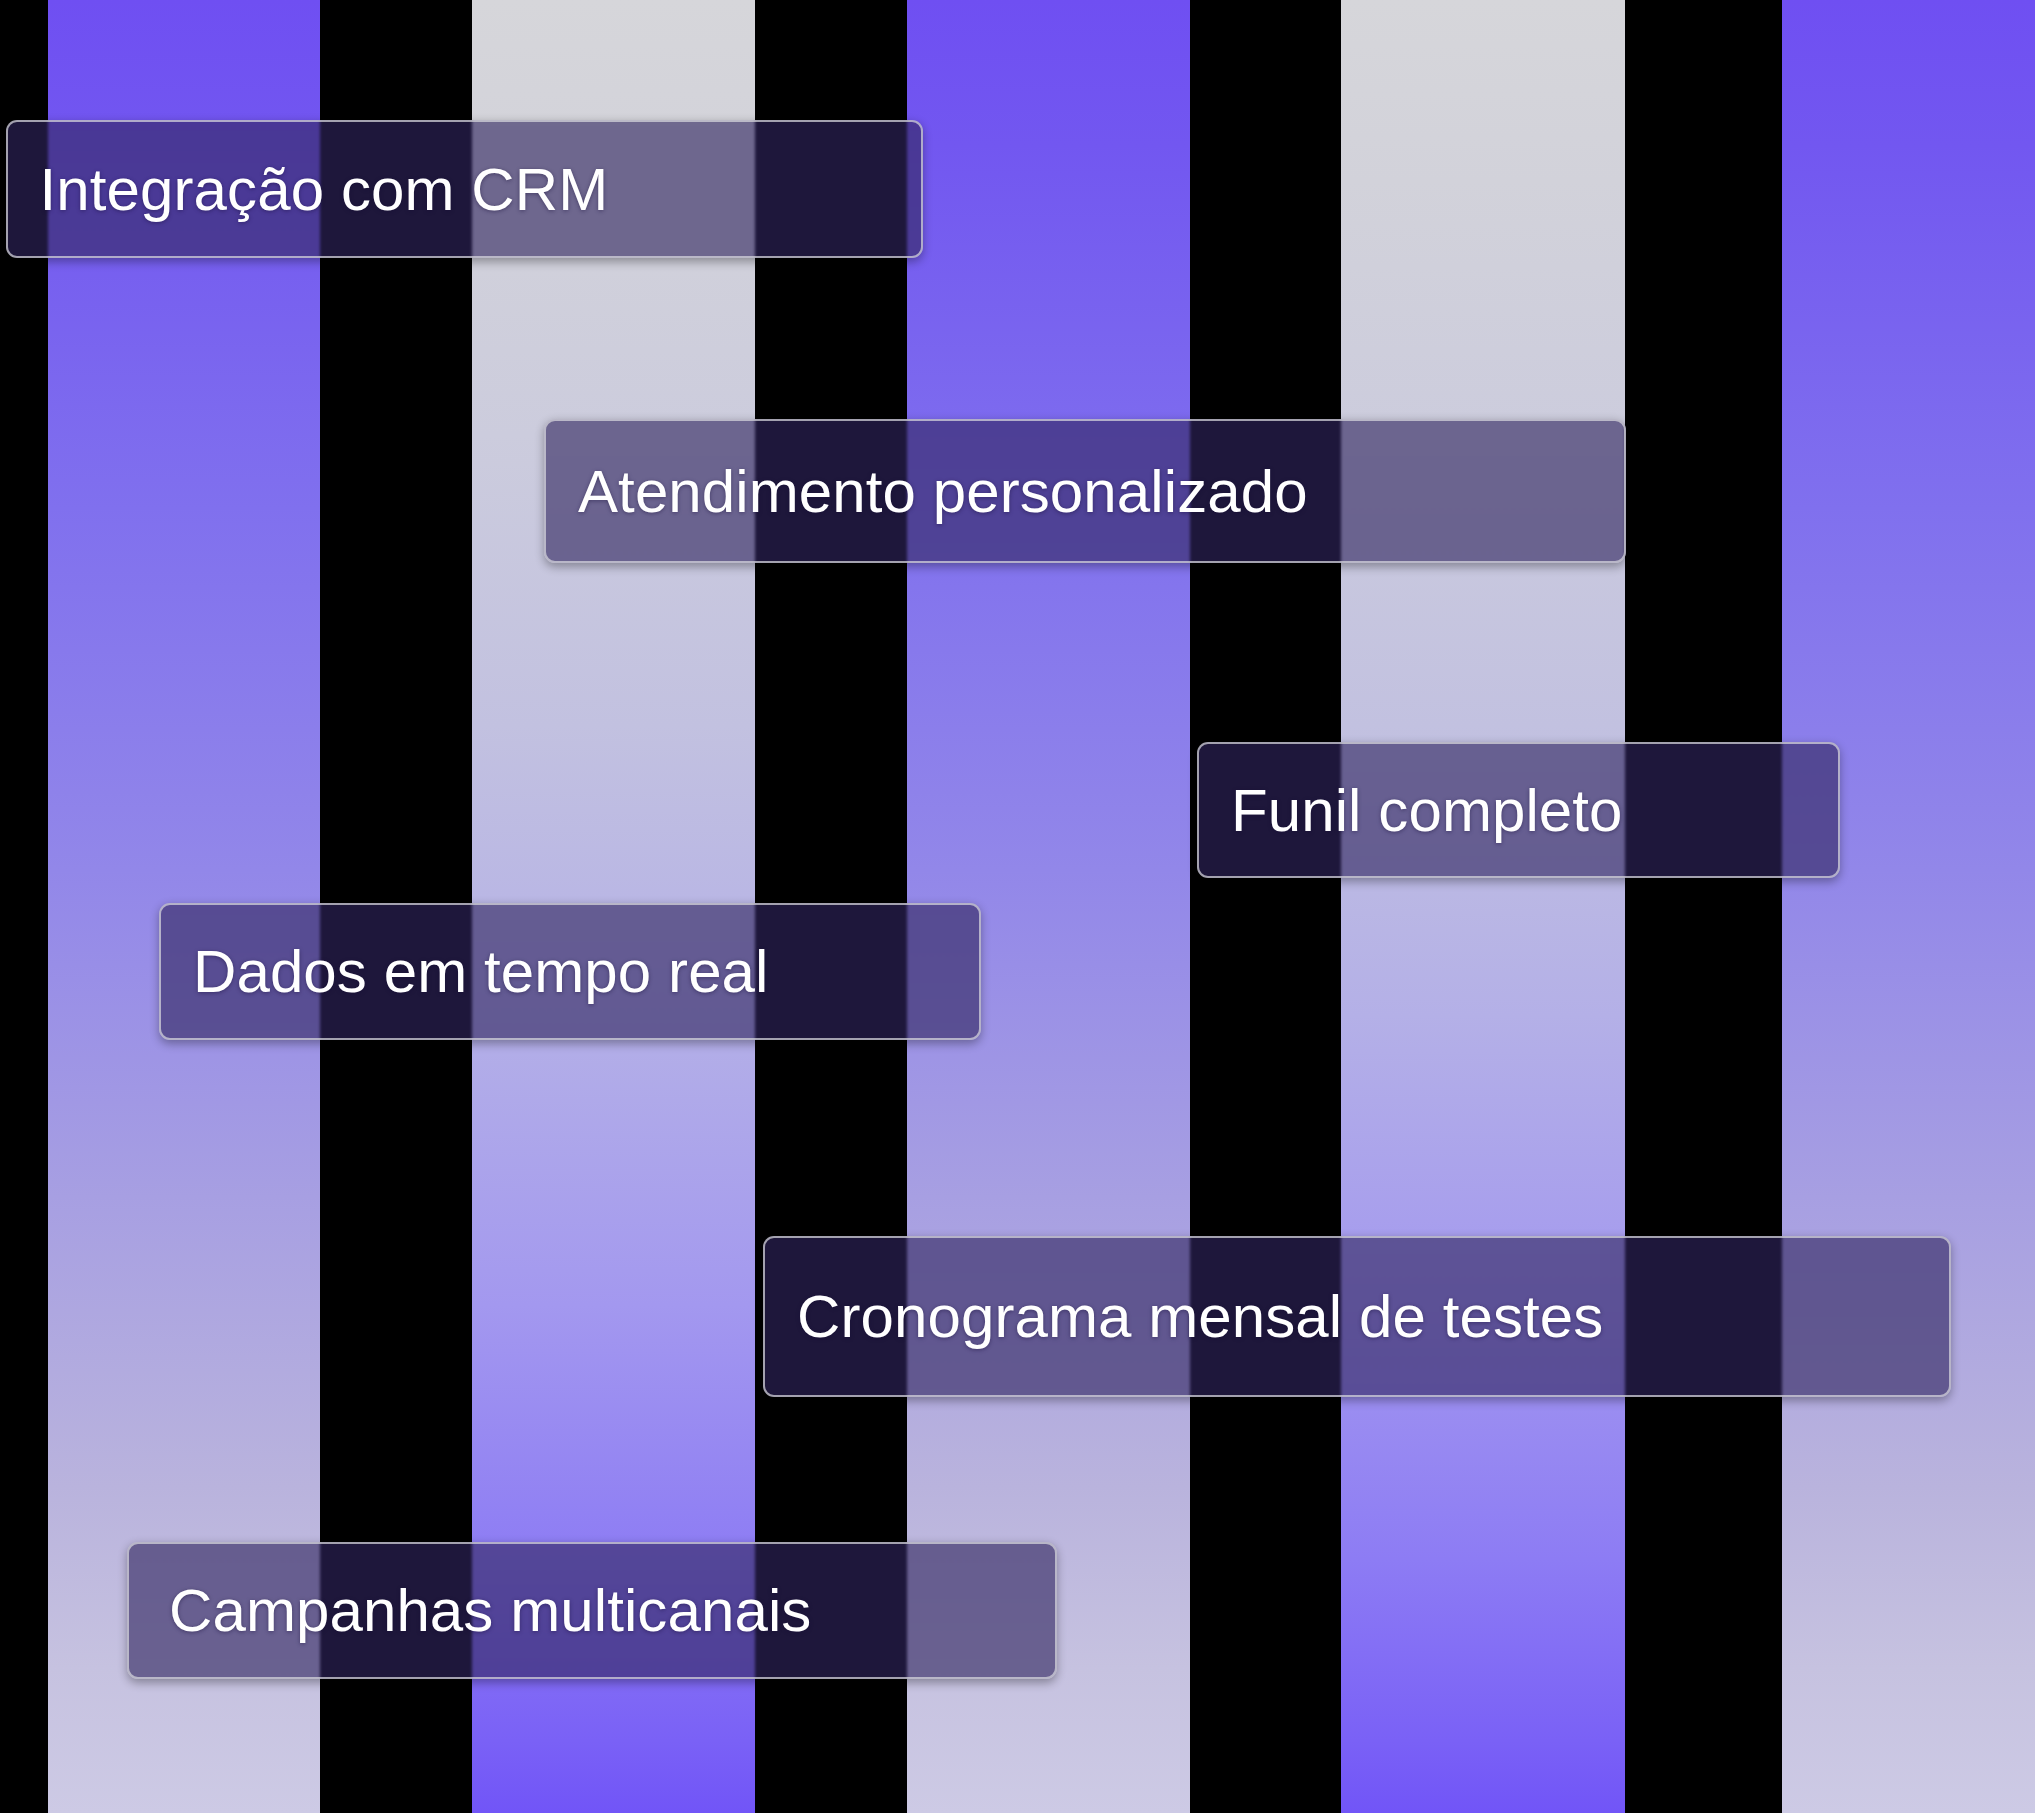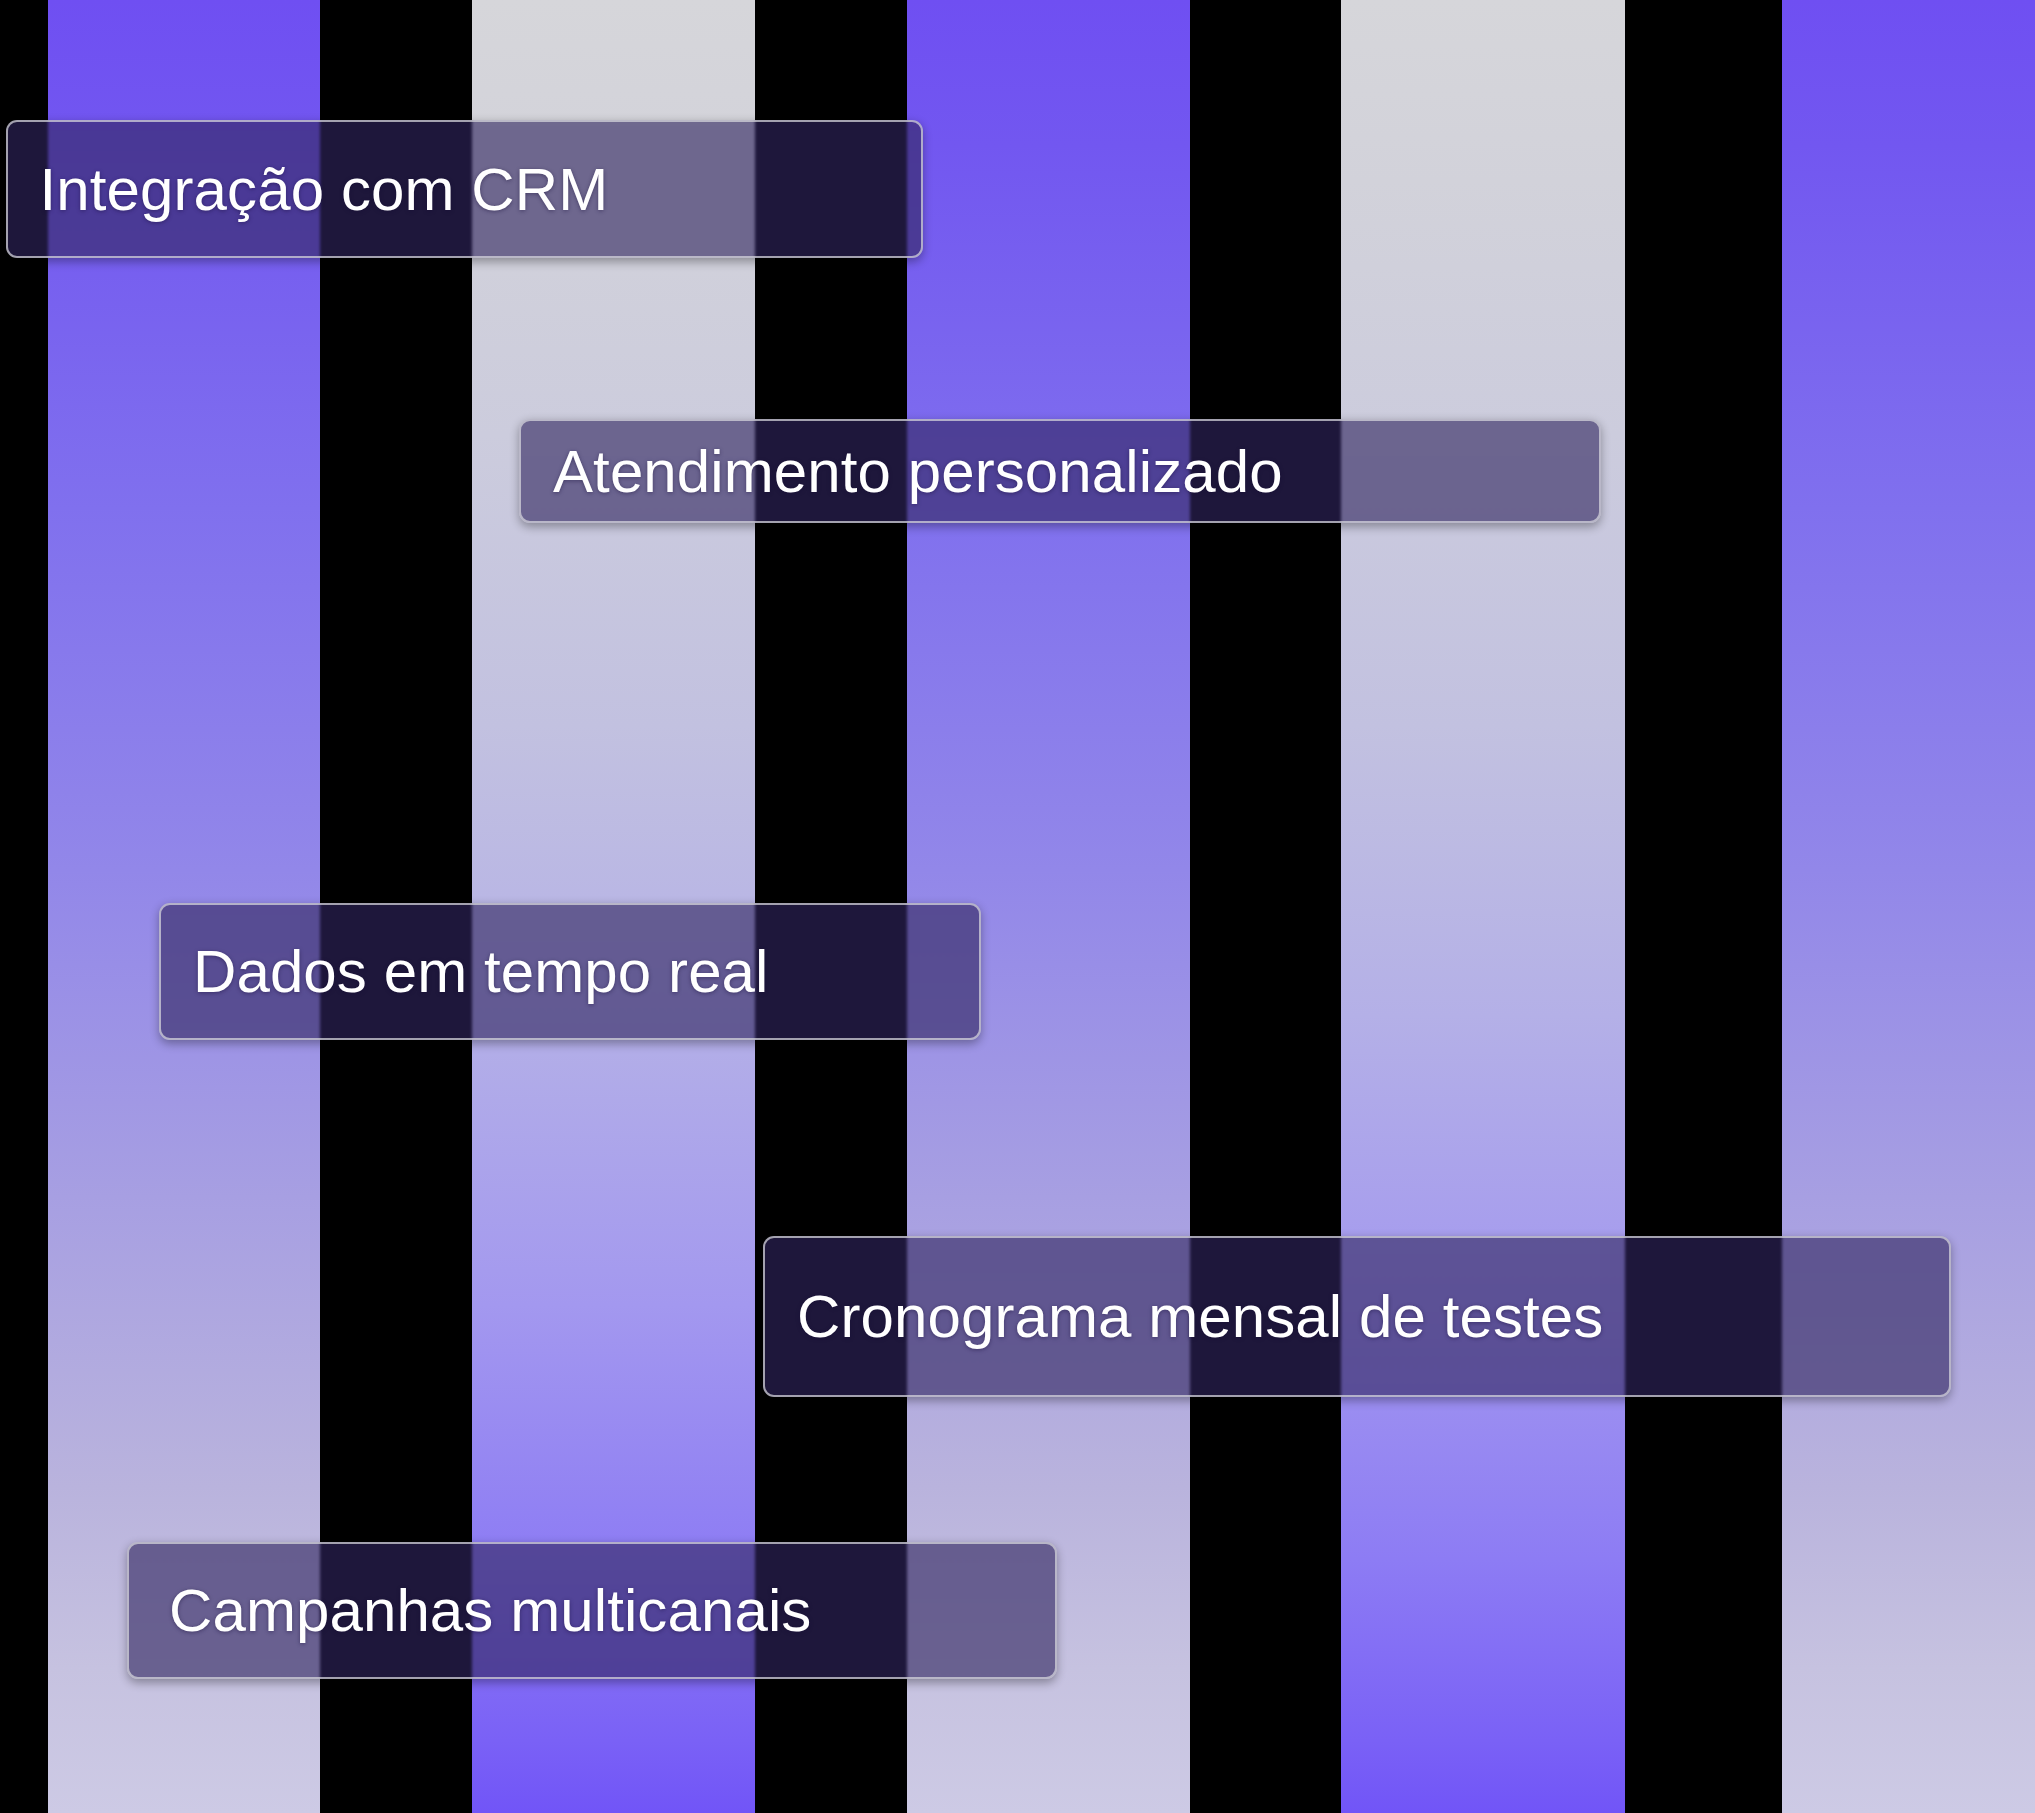--- a/index.html
+++ b/index.html
@@ -77,21 +77,21 @@
     font-size: 60px;
     line-height: 1.05;
     letter-spacing: 0.1px;
     white-space: nowrap;
     font-weight: 400;
     text-shadow: 0 1.4px 4.2px rgba(20, 12, 50, 0.45);
   }
 
   
   #pill-0 { left: 5.6px;    top: 120px;  width: 917px; height: 138px; }
-  #pill-1 { left: 519px;  top: 419px;  width: 1082px; height: 104px; }
+  #pill-1 { left: 544px;  top: 419px;  width: 1082px; height: 144px; }
   #pill-2 { left: 1197px; top: 742px; width: 643px;  height: 136px; }
   #pill-3 { left: 159px;  top: 903px; width: 822px; height: 137px; }
   #pill-4 { left: 763px; top: 1236px; width: 1188px; height: 161px; }
   #pill-5 { left: 127px;  top: 1542px; width: 930px; height: 137px; padding-left: 40px; }
 </style>
 </head>
 <body>
 
 <div id="stage">
 
@@ -106,20 +106,23 @@
   <div id="pills">
 
     <div class="pill" id="pill-0">
       <span class="label">Integração com CRM</span>
     </div>
 
     <div class="pill" id="pill-1">
       <span class="label">Atendimento personalizado</span>
     </div>
 
+    <div class="pill" id="pill-2">
+      <span class="label">Funil completo</span>
+    </div>
 
     <div class="pill" id="pill-3">
       <span class="label">Dados em tempo real</span>
     </div>
 
     <div class="pill" id="pill-4">
       <span class="label">Cronograma mensal de testes</span>
     </div>
 
     <div class="pill" id="pill-5">

